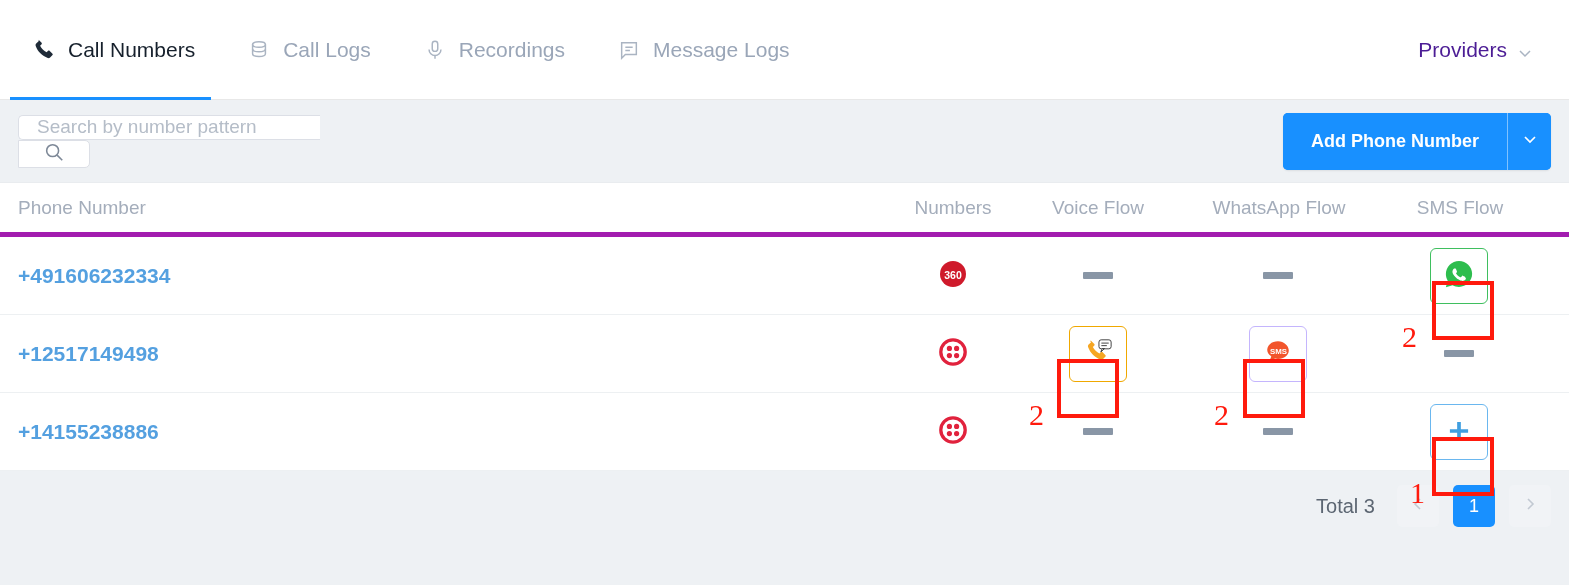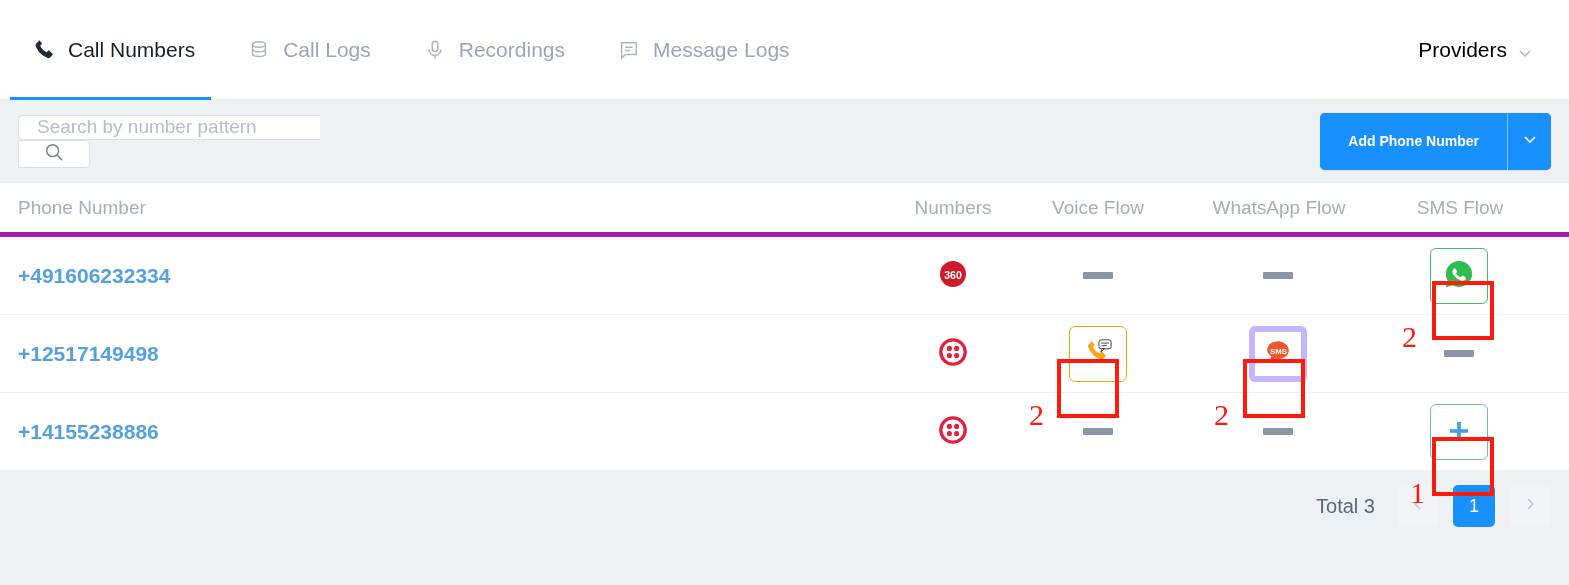--- a/index.html
+++ b/index.html
@@ -42,21 +42,21 @@
     height: 3px;
     background: #1890ff;
   }
   .tab .ticon { display: inline-flex; align-items: center; justify-content: center; width: 24px; height: 24px; }
   .tab .ticon svg { display: block; }
 
   .providers {
     margin-left: auto;
     display: flex; align-items: center; gap: 10px;
     font-size: 21px;
-    color: #000000;
+    color: #4c1d95;
     cursor: pointer;
     padding-right: 12px;
   }
   .chev-down { width: 16px; height: 16px; display: inline-block; }
 
   
   .toolbar {
     position: relative;
     height: 82px;
     display: flex;
@@ -93,21 +93,21 @@
     height: 57px;
     border-radius: 5px;
     overflow: hidden;
     background: #1890ff;
     box-shadow: 0 1px 2px rgba(0,0,0,.08);
   }
   .addbtn {
     display: flex; align-items: center; justify-content: center;
     padding: 0 28px;
     color: #fff;
-    font-size: 14px;
+    font-size: 18px;
     font-weight: bold;
     cursor: pointer;
     background: #1890ff;
   }
   .addbtn-caret {
     width: 44px;
     display: flex; align-items: center; justify-content: center;
     color: #fff;
     cursor: pointer;
     border-left: 1px solid rgba(255,255,255,.45);
@@ -157,21 +157,21 @@
   
   .flowbtn {
     width: 58px; height: 56px;
     border-radius: 6px;
     background: #fff;
     display: flex; align-items: center; justify-content: center;
     cursor: pointer;
   }
   .flowbtn.green { border: 1px solid #3fbf5f; }
   .flowbtn.orange { border: 1px solid #f0a800; }
-  .flowbtn.red { border: 6px solid #c4b5fd; }
+  .flowbtn.red { border: 1px solid #c4b5fd; }
   .flowbtn.blue { border: 1px solid #6ab7ef; }
   .plus-glyph { color: #3f9fe0; font-size: 34px; font-weight: bold; line-height: 1; }
 
   
   .annot-box {
     position: absolute;
     border: 4px solid #ff1a0d;
     pointer-events: none;
     z-index: 20;
   }

